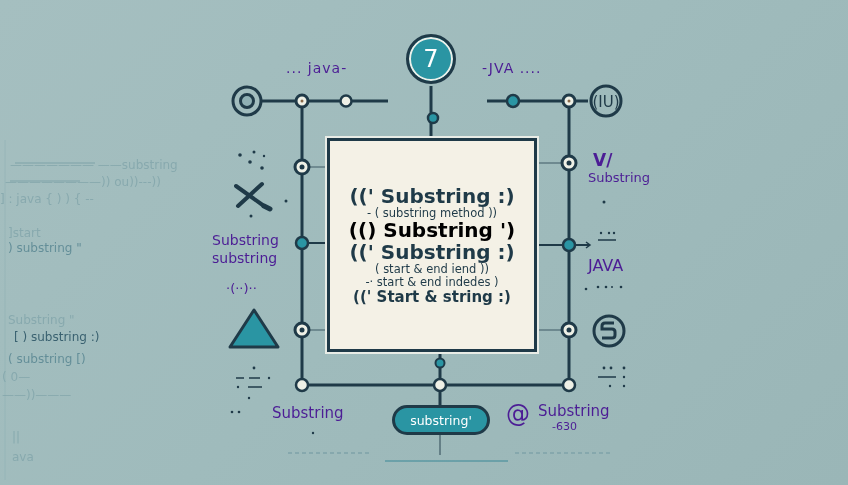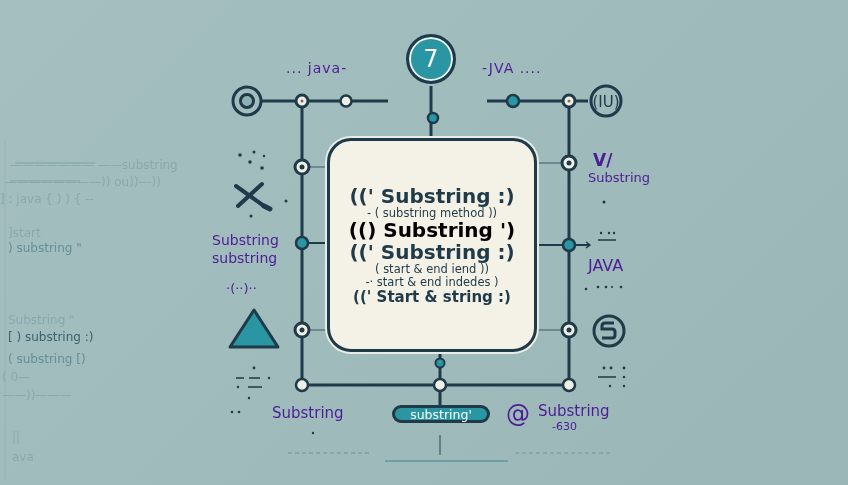--- a/index.html
+++ b/index.html
@@ -9,32 +9,32 @@
     font-family: "DejaVu Sans", sans-serif;
     position: relative;
     color: #1d3a47;
   }
   .abs { position: absolute; }
   .faded { color: #7fa3a9; opacity: 0.75; font-size: 12px; white-space: nowrap; }
   .label { font-size: 14px; color: #4c1d95; white-space: nowrap; }
   svg.lines { position: absolute; left: 0; top: 0; }
   .card {
     position: absolute; left: 327px; top: 138px; width: 210px; height: 214px;
-    background: #f4f1e6; border: 3px solid #1f3a48; border-radius: 24px;
+    background: #f4f1e6; border: 3px solid #1f3a48; border-radius: 0;
     box-shadow: 0 0 0 2px #e8ece6;
     display: flex; flex-direction: column; align-items: center; justify-content: center;
     padding: 4px 6px;
   }
   .card .row { font-family: "DejaVu Sans", sans-serif; white-space: nowrap; line-height: 1.1; }
   .card .big { font-size: 20px; font-weight: bold; color: #1f3a48; }
   .card .big.teal { color: #000000; }
   .card .small { font-size: 11.5px; color: #1f3a48; }
   .card .mid { font-size: 15px; font-weight: bold; color: #1f3a48; }
   .pill {
-    position: absolute; left: 392px; top: 405px; width: 98px; height: 18px;
+    position: absolute; left: 392px; top: 405px; width: 98px; height: 30px;
     background: #2a95a3; border: 3px solid #1f3a48; border-radius: 15px;
     color: #ffffff; font-size: 12.5px; display: flex; align-items: center; justify-content: center;
   }
   .badge {
     position: absolute; left: 406px; top: 34px; width: 50px; height: 50px; border-radius: 50%;
     background: #2a95a3; border: 3px solid #1f3a48; box-shadow: 0 0 0 2px #eaf0ea inset;
     color: #ffffff; font-size: 24px; display: flex; align-items: center; justify-content: center;
   }
 </style>
 </head>
@@ -195,18 +195,18 @@
 <div class="abs label" style="left:506px; top:400px; font-size:24px;">@</div>
 <div class="abs label" style="left:538px; top:402px; font-size:15px;">Substring</div>
 <div class="abs label" style="left:552px; top:420px; font-size:11px;">-630</div>
 
 <div class="abs faded" style="left:10px; top:158px;">——————— ——substring</div>
 <div class="abs faded" style="left:5px; top:175px;">————————)) ou))---))</div>
 <div class="abs faded" style="left:0px; top:192px;">] : java { ) ) { --</div>
 <div class="abs faded" style="left:8px; top:226px;">]start</div>
 <div class="abs faded" style="left:8px; top:241px; color:#4f7f8c;">) substring "</div>
 <div class="abs faded" style="left:8px; top:313px;">Substring "</div>
-<div class="abs faded" style="left:8px; top:330px; color:#2f5868; opacity:0.9;">[ ) substring :)</div>
+<div class="abs faded" style="left:14px; top:330px; color:#2f5868; opacity:0.9;">[ ) substring :)</div>
 <div class="abs faded" style="left:8px; top:352px; color:#4f7f8c;">( substring   [)</div>
 <div class="abs faded" style="left:2px; top:370px;">( 0—</div>
 <div class="abs faded" style="left:2px; top:388px;">  ——))———</div>
 <div class="abs faded" style="left:12px; top:430px;">   ||</div>
 <div class="abs faded" style="left:12px; top:450px;">   ava</div>
 
 </body></html>

